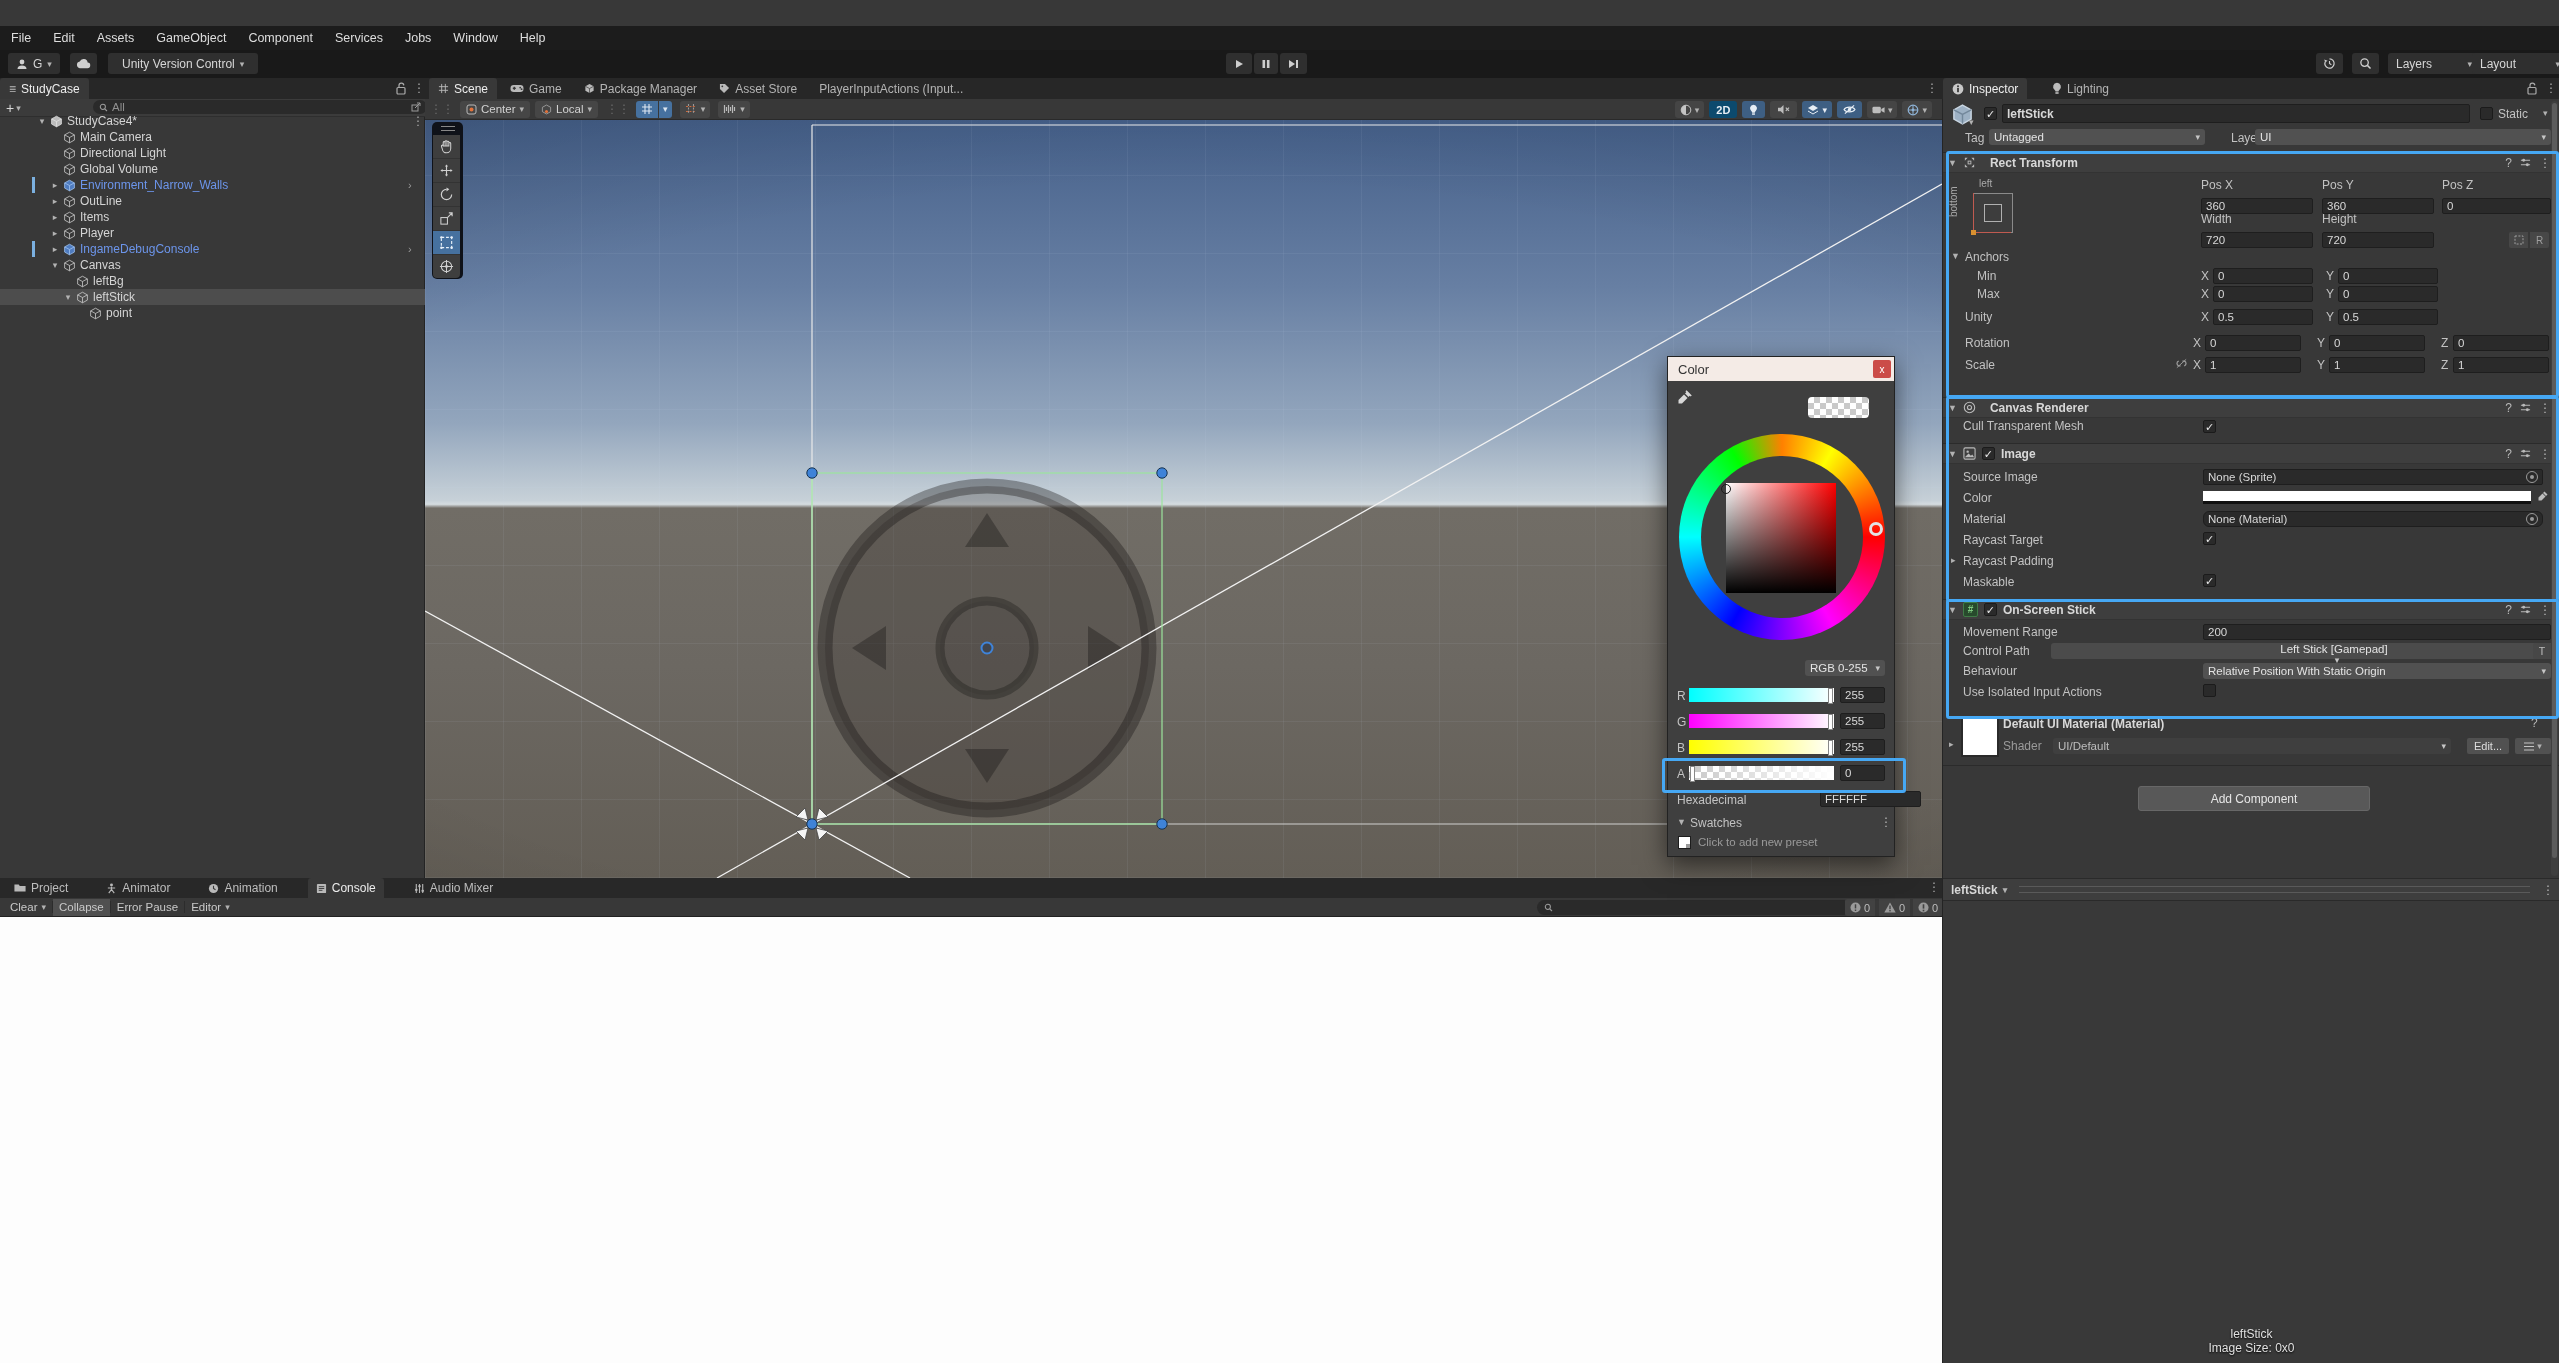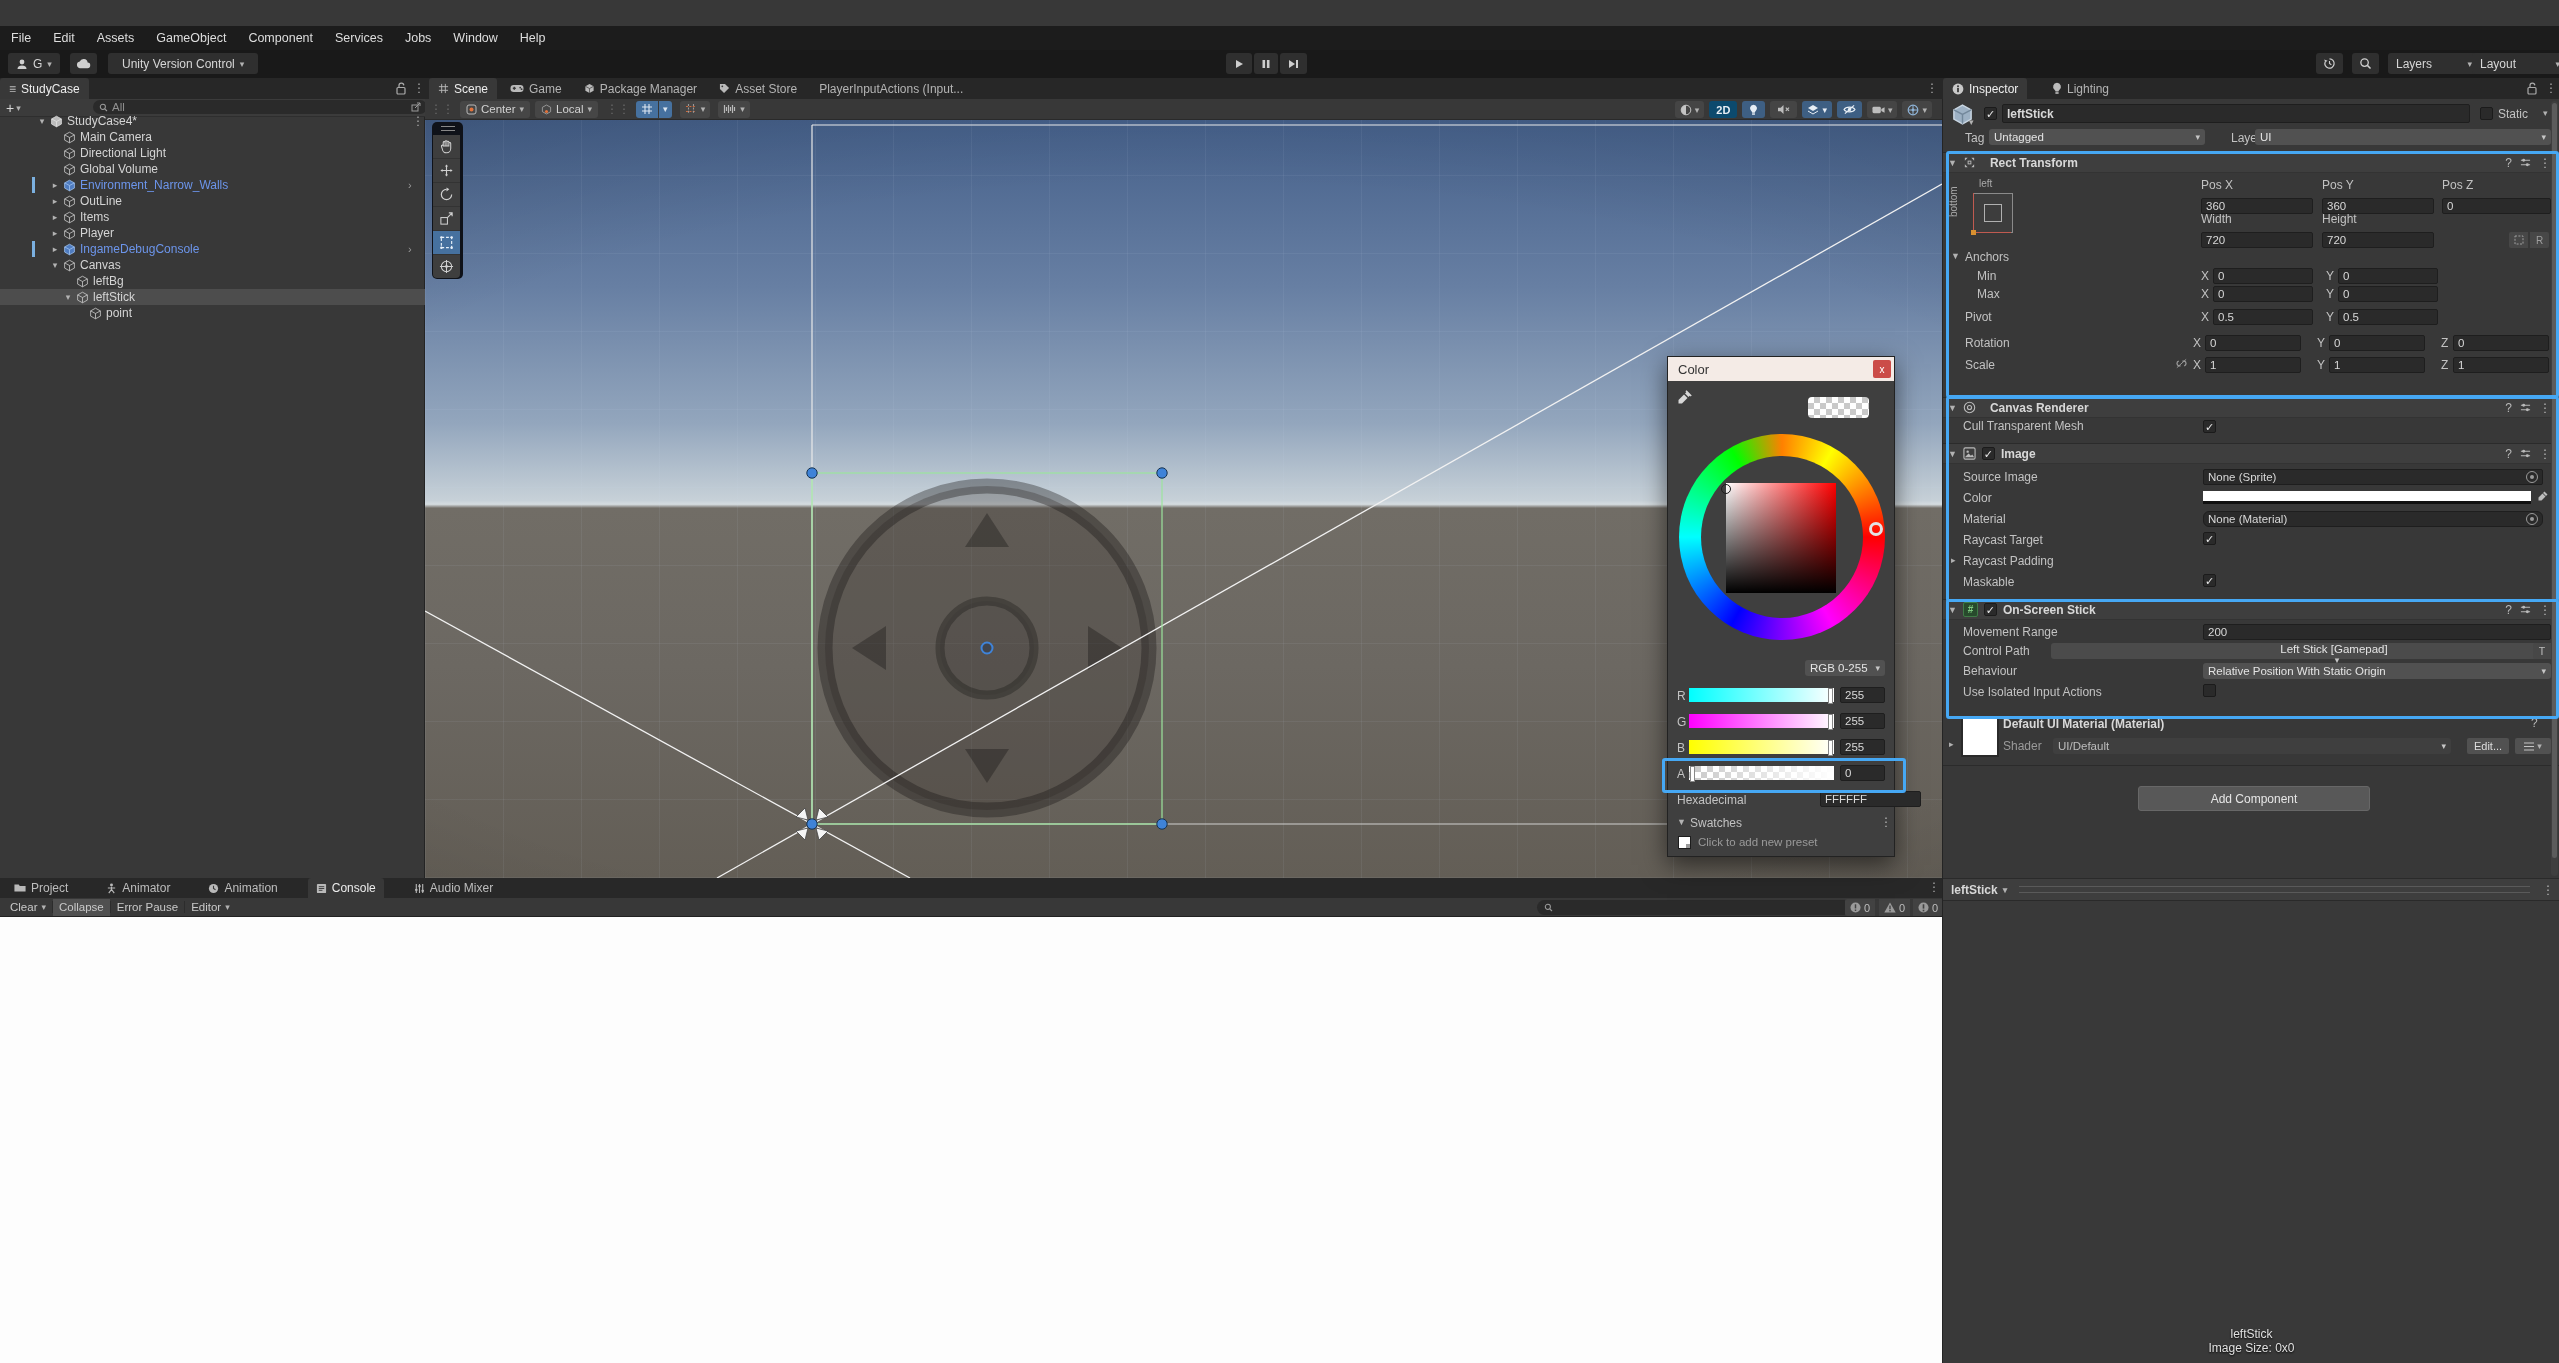--- a/index.html
+++ b/index.html
@@ -783,21 +783,21 @@
       </div>
     <span class="abs lbl" style="left:34px;top:188px;">Max</span>
     <span class="abs lbl" style="left:258px;top:188px;">X</span>
     <div class="fld" style="left:270px;top:187px;width:100px;">
         <span>0</span>
       </div>
     <span class="abs lbl" style="left:383px;top:188px;">Y</span>
     <div class="fld" style="left:395px;top:187px;width:100px;">
         <span>0</span>
       </div>
-    <span class="abs lbl" style="left:22px;top:211px;">Pivot</span>
+    <span class="abs lbl" style="left:22px;top:211px;">Unity</span>
     <span class="abs lbl" style="left:258px;top:211px;">X</span>
     <div class="fld" style="left:270px;top:210px;width:100px;">
         <span>0.5</span>
       </div>
     <span class="abs lbl" style="left:383px;top:211px;">Y</span>
     <div class="fld" style="left:395px;top:210px;width:100px;">
         <span>0.5</span>
       </div>
     <span class="abs lbl" style="left:22px;top:237px;">Rotation</span>
     <span class="abs lbl" style="left:250px;top:237px;">X</span>

